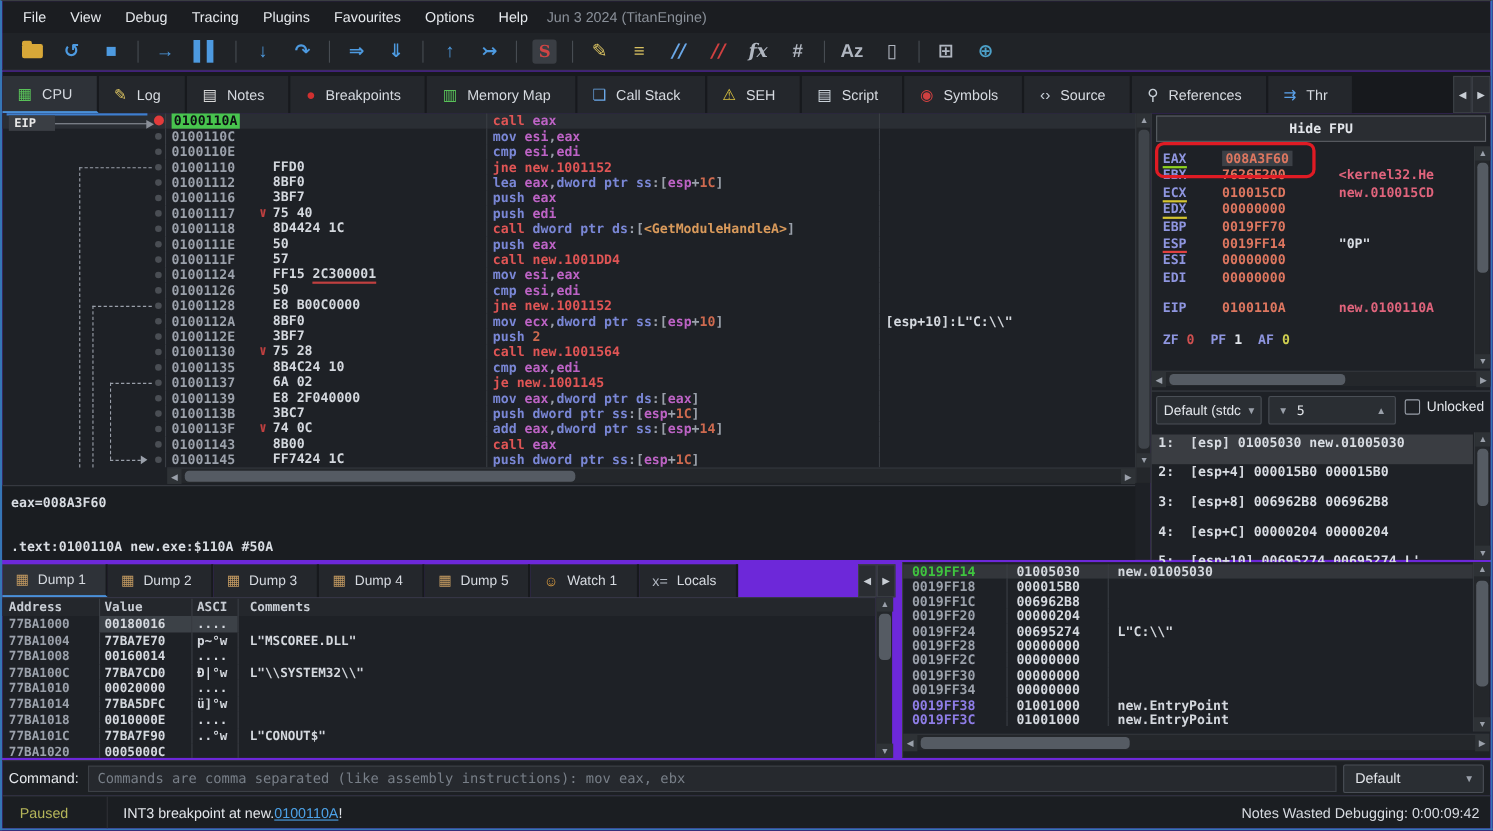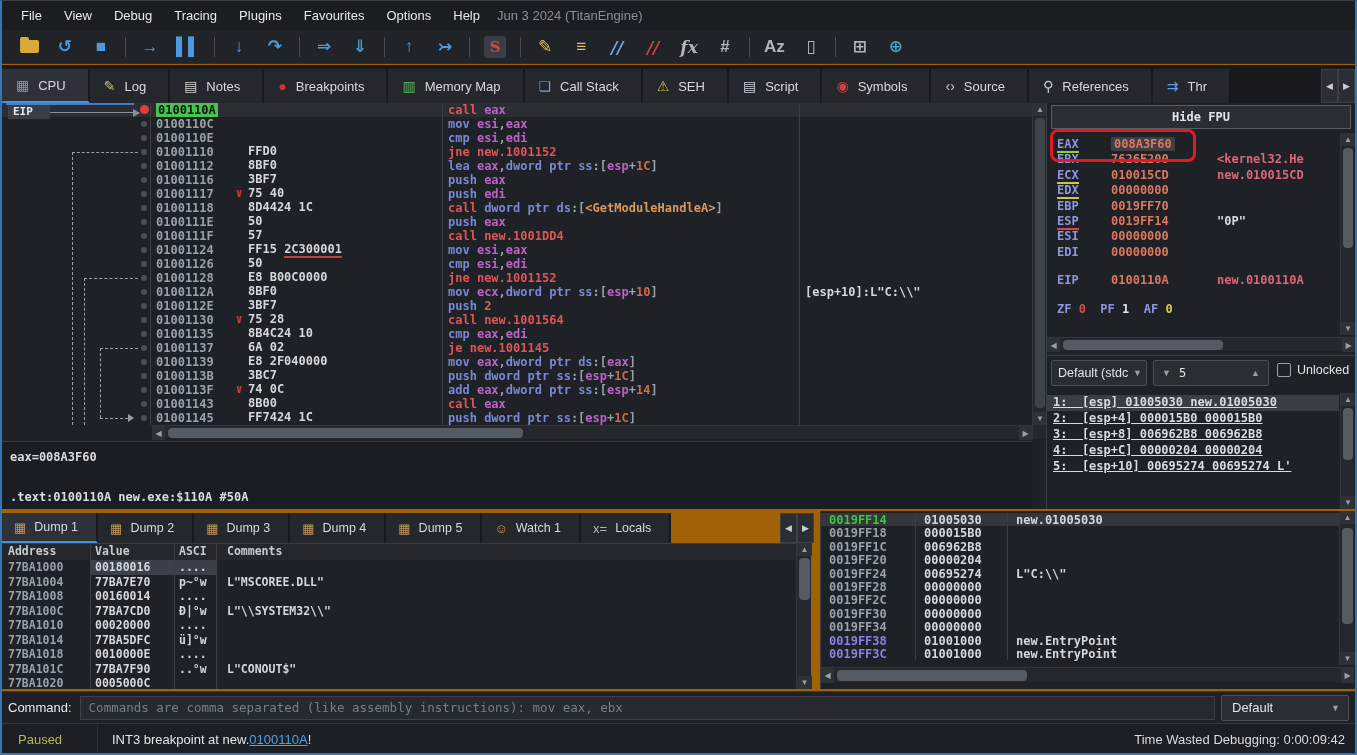--- a/index.html
+++ b/index.html
@@ -1,19 +1,19 @@
 <!DOCTYPE html>
 <html><head>
 <meta charset="utf-8">
 <style>
   * { margin:0; padding:0; box-sizing:border-box; }
   html,body { background:#0d0f12; }
   .window {
     position:relative; width:1357px; height:755px; overflow:hidden;
-    background:#a16207;
+    background:#6d28d9;
     border-left:2px solid #3576b5; border-right:2px solid #3576b5; border-bottom:2px solid #3576b5; border-top:1px solid #3a3d42;
     font-family:"Liberation Sans","DejaVu Sans",sans-serif;
   }
   
   .menubar { position:absolute; left:0; top:0; width:100%; height:29px; background:#1b1d21; display:flex; align-items:center; padding-left:8px; }
   .menu-item { color:#e6e9ed; font-size:13px; padding:0 11px; height:100%; display:flex; align-items:center; cursor:default; }
   .menu-version { color:#8a9099; font-size:13px; margin-left:6px; }
   
   .toolbar { position:absolute; left:0; top:29px; width:100%; height:34px; background:#202327; display:flex; align-items:center; padding-left:10px; border-bottom:1px solid #2a2d32;}
   .ticon { font-size:17px; font-weight:bold; margin:0 8px; line-height:22px; text-align:center; min-width:20px;}
@@ -85,21 +85,21 @@
   .conv-dd { position:absolute; left:4px; top:257px; width:96px; height:26px; background:#2a2e33; border:1px solid #4a4f56; border-radius:2px; color:#e2e5ea; font-size:12.5px; display:flex; align-items:center; padding-left:6px; overflow:hidden; white-space:nowrap; cursor:pointer; }
   .conv-dd .dda { margin-left:auto; color:#9aa0aa; font-size:9px; padding:0 4px; }
   .spinner { position:absolute; left:106px; top:257px; width:116px; height:26px; background:#2a2e33; border:1px solid #4a4f56; border-radius:2px; color:#e2e5ea; font-size:12px; display:flex; align-items:center; cursor:pointer; }
   .spinner .sa { color:#9aa0aa; font-size:9px; padding:0 8px; }
   .spinner .sval { flex:0 0 auto; font-family:"DejaVu Sans Mono",monospace; }
   .spinner .sa.right { margin-left:auto; }
   .unlock { position:absolute; left:230px; top:260px; display:flex; align-items:center; cursor:pointer; }
   .unlock .box { width:14px; height:14px; border:1px solid #9aa0aa; border-radius:2px; background:#1e2126; margin-right:6px; }
   .unlock .lbl { color:#e2e5ea; font-size:12.5px; }
   .arows { position:absolute; left:0; top:292px; width:292px; }
-  .arow { height:16px; line-height:13.8px; font:bold 12px "DejaVu Sans Mono",monospace; padding-left:6px; color:#d8dce2; white-space:pre;text-decoration:underline; }
+  .arow { height:27px; line-height:13.8px; font:bold 12px "DejaVu Sans Mono",monospace; padding-left:6px; color:#d8dce2; white-space:pre; }
   .arow.sel { background:#3a3d42; }
   
   .bottom-left { position:absolute; left:0; top:510px; width:812px; height:178px; }
   .btabs { display:flex; height:32px; align-items:flex-end; }
   .btab { display:flex; align-items:center; height:30px; padding:0 18px 0 12px; background:#24272c; border-right:2px solid #17191d; color:#d6dae0; font-size:12.5px; cursor:pointer; white-space:nowrap; }
   .btab .tico { font-size:13px; margin-right:8px; }
   .btab.active { background:#2e3238; border-bottom:2px solid #4a90d9; }
   .btab-arrows { margin-left:auto; display:flex; }
   .btab-arrows .arrbtn { height:30px; }
   .dumpwrap { position:absolute; left:0; top:32px; width:794px; height:146px; background:#1e2126; border-top:1px solid #3a3e44; overflow:hidden; }
@@ -455,16 +455,16 @@
       <span>Default</span>
       <span class="dda">▼</span>
     </div>
   </div>
 
   <div class="statusbar">
     <div class="st-state">Paused</div>
     <div class="st-msg">
       <span>INT3 breakpoint at new.</span><a>0100110A</a><span>!</span>
     </div>
-    <div class="st-time">Time Wasted Debugging: 0:00:09:42</div>
+    <div class="st-time">Notes Wasted Debugging: 0:00:09:42</div>
   </div>
 
 </div>
 
 </body></html>

